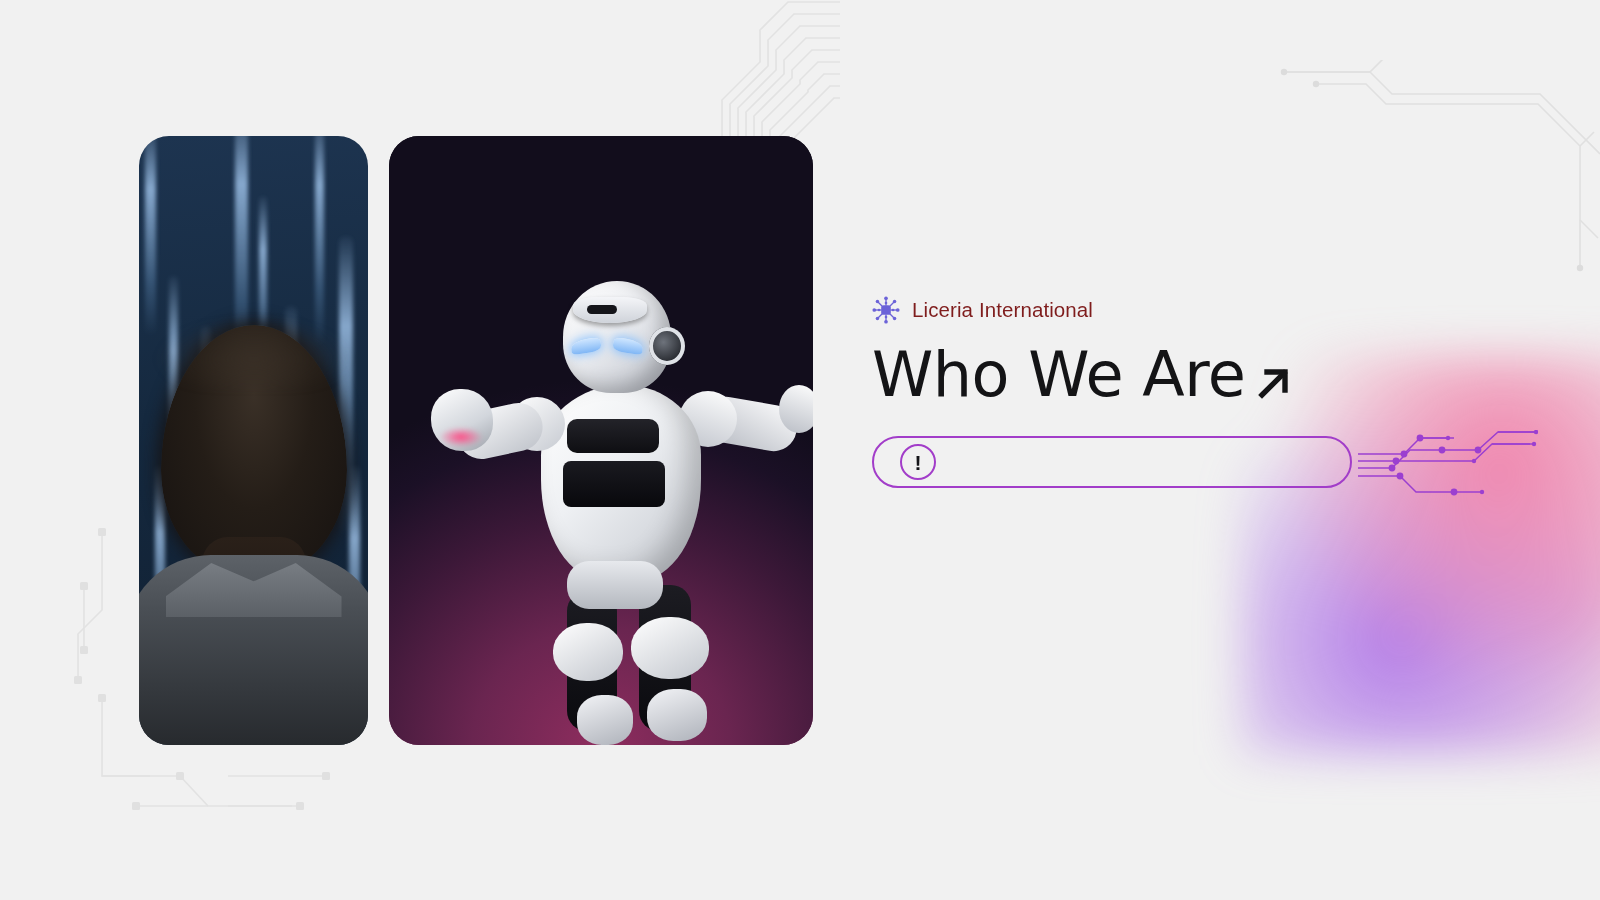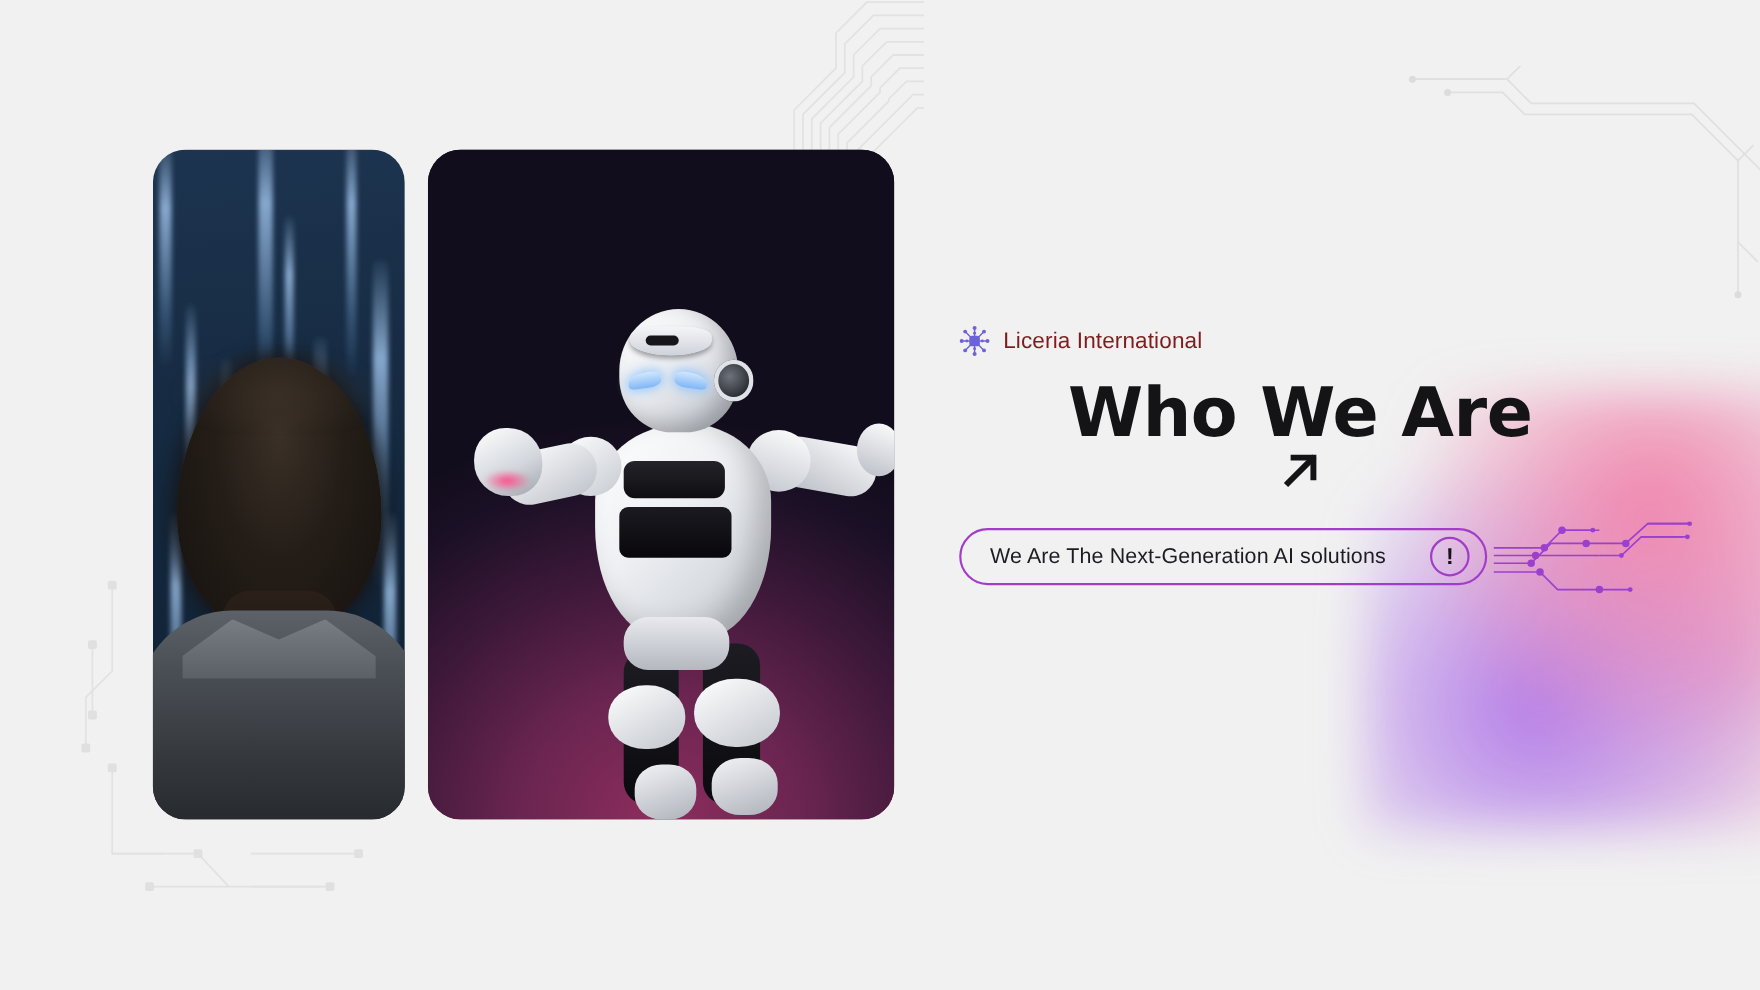--- a/index.html
+++ b/index.html
@@ -196,29 +196,28 @@
   #brand-name {
     font-size:20.5px;
     color:#7f1d1d;
     letter-spacing:.1px;
     white-space:nowrap;
   }
 
   #headline {
     margin-top:20px;
     display:flex;
-    align-items:center;
+    align-items:flex-end;
     gap:6px;
     font-size:62px;
-    font-weight:700;
+    font-weight:400;
     letter-spacing:-.5px;
     color:#141416;
     line-height:1;
     font-family:"DejaVu Sans", sans-serif;
-    flex-direction:column;
   }
   #headline-arrow { width:44px; height:44px; flex:none; display:block; margin-top:-6px; }
 
   #paragraph {
     margin-top:24px;
     width:614px;
     font-size:19.5px;
     line-height:31px;
     color:#2a2a2e;
     letter-spacing:.05px;
@@ -438,18 +437,17 @@
         <circle cx="96" cy="62" r="3.4"></circle>
         <circle cx="90" cy="8" r="2.2"></circle>
         <circle cx="116" cy="31" r="2.2"></circle>
         <circle cx="124" cy="62" r="2.2"></circle>
         <circle cx="178" cy="2" r="2.2"></circle>
         <circle cx="176" cy="14" r="2.2"></circle>
       </g>
     </svg>
 
     <button id="cta-pill">
-      <span id="cta-label">We Are The Next-Generation AI solutions</span>
       <span id="cta-badge">!</span>
     </button>
   </div>
 
 </div>
 
 </body></html>

